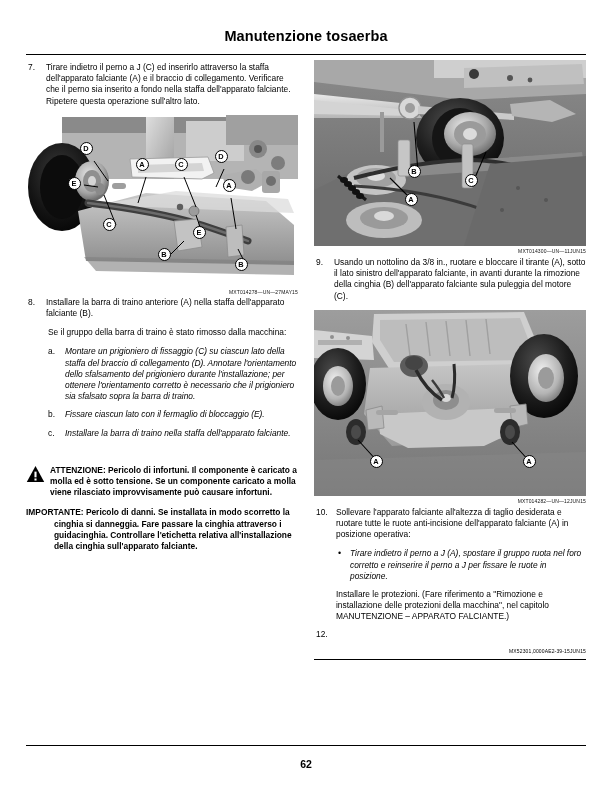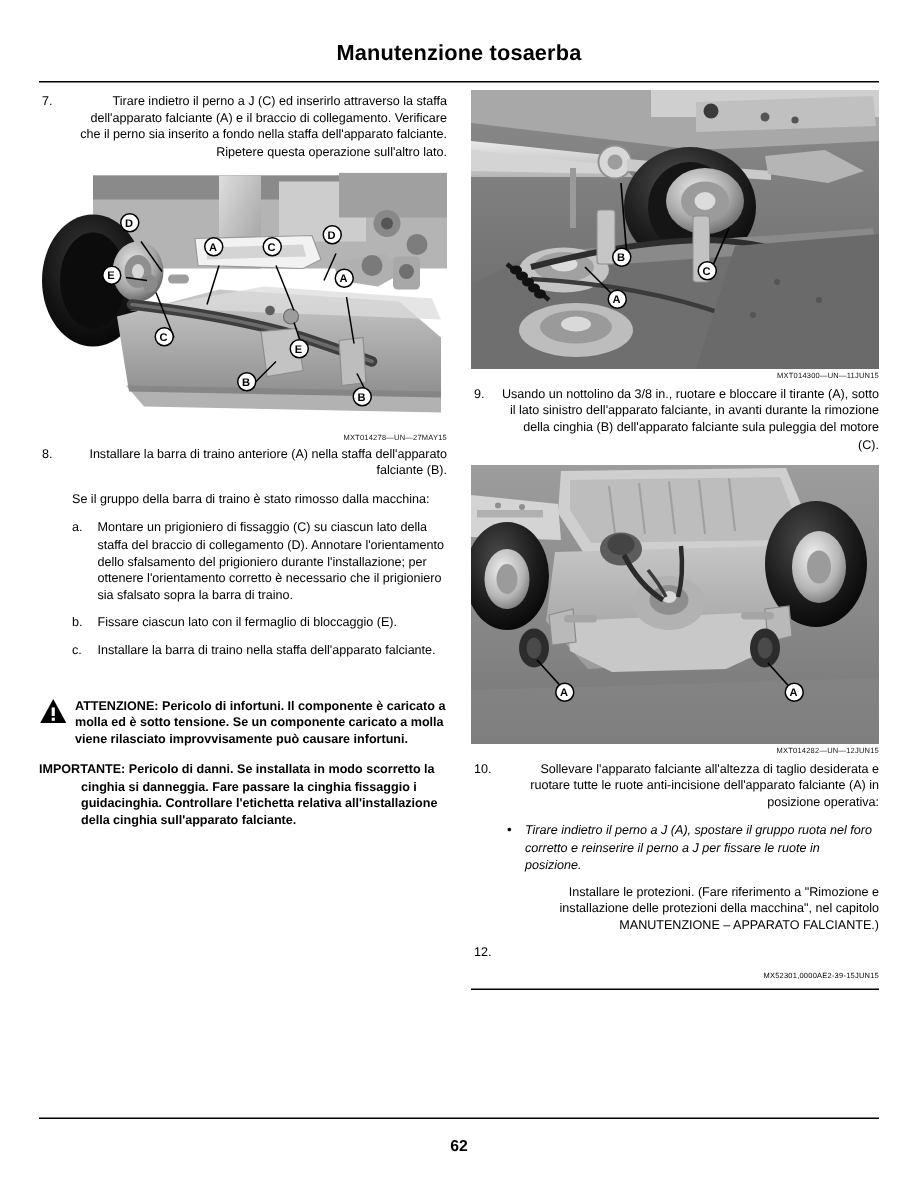--- a/index.html
+++ b/index.html
@@ -60,35 +60,35 @@
     line-height: 11.2px;
   }
   .item .marker {
     flex: 0 0 auto;
     width: 20px;
     text-align: left;
     padding-left: 2px;
     box-sizing: border-box;
   }
   .item .marker.narrow { width: 17px; }
-  .item .body { flex: 1 1 auto; text-align: right; }
+  .item .body { flex: 1 1 auto; }
 
   .subitem {
     display: flex;
     align-items: flex-start;
     margin-bottom: 7px;
     font-size: 8.4px;
     line-height: 11.2px;
     padding-left: 22px;
   }
   .subitem .marker {
     flex: 0 0 auto;
     width: 17px;
   }
-  .subitem .body { flex: 1 1 auto; }
+  .subitem .body { flex: 1 1 auto; font-style: italic; }
 
   .bulletitem {
     display: flex;
     align-items: flex-start;
     margin-bottom: 7px;
     font-size: 8.4px;
     line-height: 11.2px;
     padding-left: 24px;
   }
   .bulletitem .bullet {
@@ -308,21 +308,21 @@
     <div class="notice attention" style="margin-top:26px;">
       <svg class="warn-tri" viewBox="0 0 20 19">
         <polygon points="10,1 19.2,18 0.8,18" fill="#000000"></polygon>
         <rect x="8.9" y="7" width="2.2" height="6" fill="#ffffff"></rect>
         <rect x="8.9" y="14.2" width="2.2" height="2.2" fill="#ffffff"></rect>
       </svg>
       <span>ATTENZIONE: Pericolo di infortuni. Il componente è caricato a molla ed è sotto tensione. Se un componente caricato a molla viene rilasciato improvvisamente può causare infortuni.</span>
     </div>
 
     <div class="notice important">
-      <span class="hang"><span>IMPORTANTE:</span> <span>Pericolo di danni. Se installata in modo scorretto la cinghia si danneggia. Fare passare la cinghia fissaggio i guidacinghia. Controllare l'etichetta relativa all'installazione della cinghia sull'apparato falciante.</span></span>
+      <span class="hang"><span>IMPORTANTE:</span> <span>Pericolo di danni. Se installata in modo scorretto la cinghia si danneggia. Fare passare la cinghia attraverso i guidacinghia. Controllare l'etichetta relativa all'installazione della cinghia sull'apparato falciante.</span></span>
     </div>
 
   </div>
 
   <div class="col col-right">
 
     <div class="figure" style="margin-top:-2px;">
       <div class="figure-canvas" style="height:186px;">
         <svg width="272" height="186" viewBox="0 0 272 186">
           <defs>

